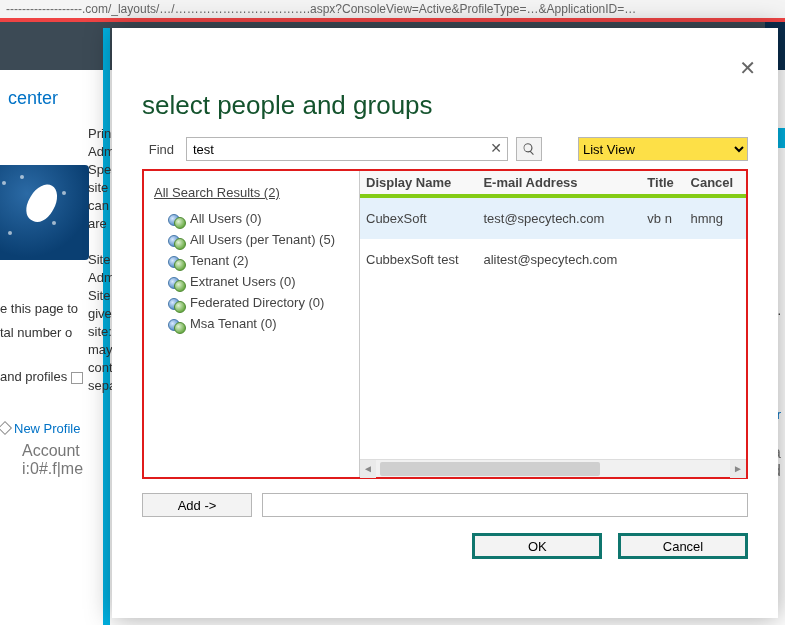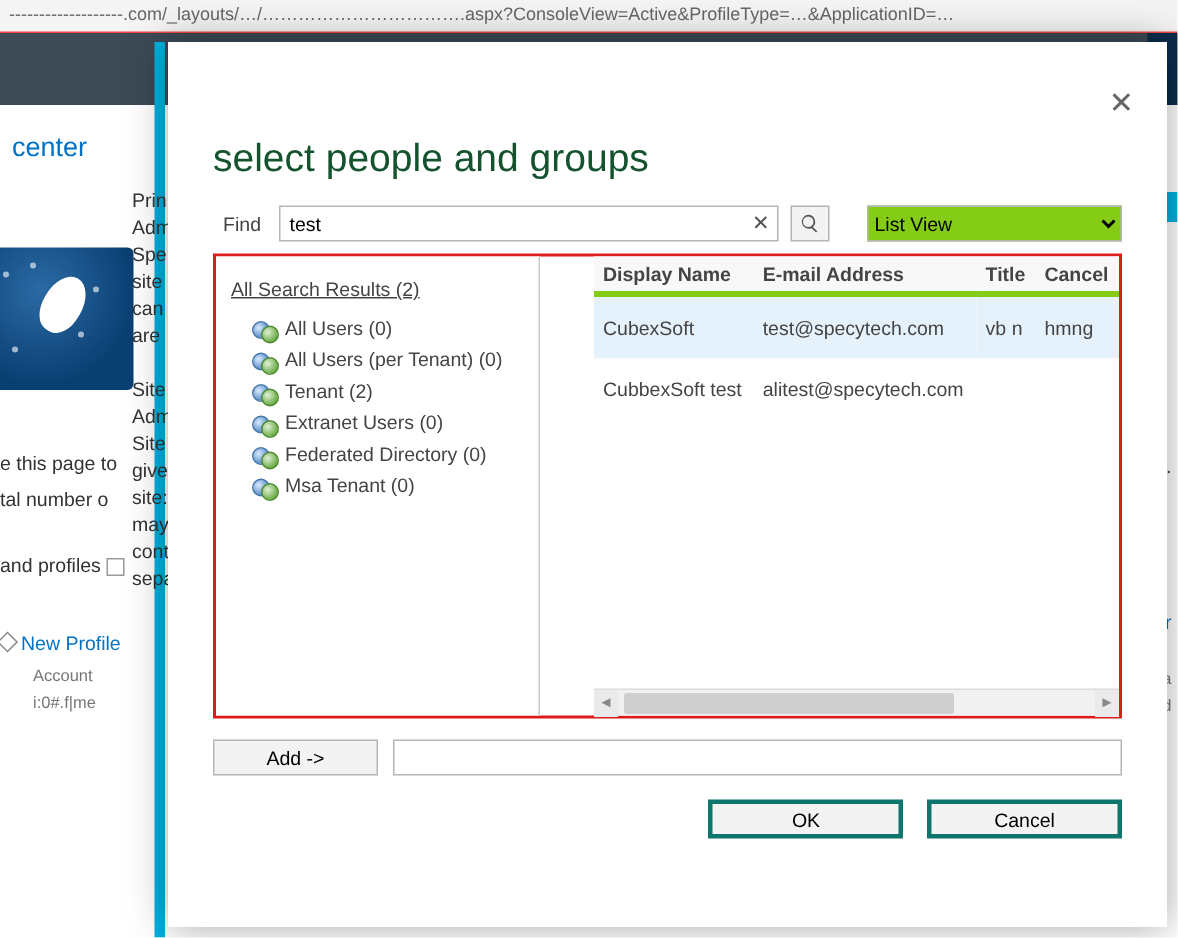--- a/index.html
+++ b/index.html
@@ -1,29 +1,29 @@
 <!DOCTYPE html>
 <html><head>
 <meta charset="utf-8">
 <style>
   * { box-sizing: border-box; }
   html, body { margin:0; padding:0; height:100%; font-family:"Segoe UI", Tahoma, sans-serif; font-size:13px; color:#444; }
   body { width:785px; height:625px; overflow:hidden; background:#fff; position:relative; }
 
   
-  .urlbar { height:22px; background:#f4f4f4; border-bottom:1px solid #ef4444; padding:2px 6px; color:#666; font-size:12px; white-space:nowrap; overflow:hidden; }
+  .urlbar { height:22px; background:#f4f4f4; border-bottom:4px solid #ef4444; padding:2px 6px; color:#666; font-size:12px; white-space:nowrap; overflow:hidden; }
 
   
   .topband { position:absolute; left:0; right:0; top:22px; height:48px; background:#3c4a55; }
   .topband .right-block { position:absolute; right:0; top:0; width:20px; height:48px; background:#0a2d4d; }
 
   
   .bg { position:absolute; color:#333; font-size:13px; line-height:18px; }
   .bg a { color:#0072c6; }
-  .bg.gray { color:#777; font-size:11px; }
+  .bg.gray { color:#777; font-size:16px; }
   .center-link { position:absolute; left:8px; top:88px; color:#0072c6; font-size:18px; }
   .rocket { position:absolute; left:-6px; top:165px; width:95px; height:95px; border-radius:4px;
             background:radial-gradient(circle at 35% 30%, #2b6aa5 0%, #0a3f72 70%); }
   .rocket::before { content:""; position:absolute; left:35px; top:18px; width:26px; height:40px;
                     background:#fff; border-radius:50% 50% 45% 45%; transform:rotate(30deg); }
   .rocket::after  { content:""; position:absolute; left:8px; top:16px; width:4px; height:4px; background:#fff; border-radius:50%;
                     box-shadow: 18px -6px 0 #fff, 50px 40px 0 #fff, 60px 10px 0 #fff, 6px 50px 0 #fff; opacity:.6; }
 
   
   .accent { position:absolute; top:28px; left:103px; width:7px; bottom:0; background:#00b1e1; }
@@ -35,23 +35,23 @@
            box-shadow:0 0 25px rgba(0,0,0,.35); padding:22px 30px 20px 30px; }
   .close { position:absolute; top:28px; right:22px; font-size:20px; color:#666; cursor:pointer; }
   h1.dlg { font-weight:300; font-size:26px; color:#14532d; margin:40px 0 16px 0; }
   .find-row { display:flex; align-items:center; gap:8px; margin-bottom:6px; }
   .find-row .lbl { width:36px; text-align:right; padding-right:4px; font-size:13px; color:#444; }
   .find-wrap { position:relative; flex:1; }
   .find-wrap input { width:100%; height:24px; border:1px solid #b6b6b6; padding:2px 22px 2px 6px; font-size:13px; }
   .find-wrap .clr { position:absolute; right:6px; top:3px; color:#555; font-size:14px; cursor:pointer; }
   .go { width:26px; height:24px; border:1px solid #b6b6b6; background:#f3f3f3; display:flex; align-items:center; justify-content:center; }
   .go svg { width:14px; height:14px; fill:#555; }
-  select.view { width:170px; height:24px; border:1px solid #b6b6b6; font-size:13px; background:#84cc16; margin-left:17px; }
-
-  .picker { border:2px solid #e01b1b; height:310px; display:flex; margin-top:8px;gap:36px; }
+  select.view { width:170px; height:24px; border:1px solid #b6b6b6; font-size:13px; background:#fde047; margin-left:28px; }
+
+  .picker { border:2px solid #e01b1b; height:310px; display:flex; margin-top:8px; }
   .tree { width:216px; border-right:1px solid #c9c9c9; background:#fff; padding:14px 8px 8px 10px; font-size:13px; }
   .tree .root { text-decoration:underline; color:#444; margin-bottom:8px; display:inline-block; }
   .tree .node { display:flex; align-items:center; gap:6px; padding:3px 0 3px 14px; color:#444; }
   .tree .ic { width:16px; height:14px; position:relative; }
   .ic::before { content:""; position:absolute; left:0; top:2px; width:10px; height:10px; border-radius:50%;
                 background:radial-gradient(circle at 35% 35%, #d8e9ff 0, #5a90c9 70%); border:1px solid #4677a9; }
   .ic::after  { content:""; position:absolute; left:6px; top:5px; width:10px; height:10px; border-radius:50%;
                 background:radial-gradient(circle at 35% 35%, #dff1d6 0, #6fae4a 70%); border:1px solid #4f8a33; }
 
   .results { flex:1; display:flex; flex-direction:column; background:#fff; }
@@ -137,21 +137,21 @@
   <div class="picker">
     <div class="tree">
       <span class="root">All Search Results (2)</span>
       <div id="tree-nodes">
           <div class="node">
             <span class="ic"></span>
             <span>All Users (0)</span>
           </div>
           <div class="node">
             <span class="ic"></span>
-            <span>All Users (per Tenant) (0)</span>
+            <span>All Users (per Tenant) (5)</span>
           </div>
           <div class="node">
             <span class="ic"></span>
             <span>Tenant (2)</span>
           </div>
           <div class="node">
             <span class="ic"></span>
             <span>Extranet Users (0)</span>
           </div>
           <div class="node">

